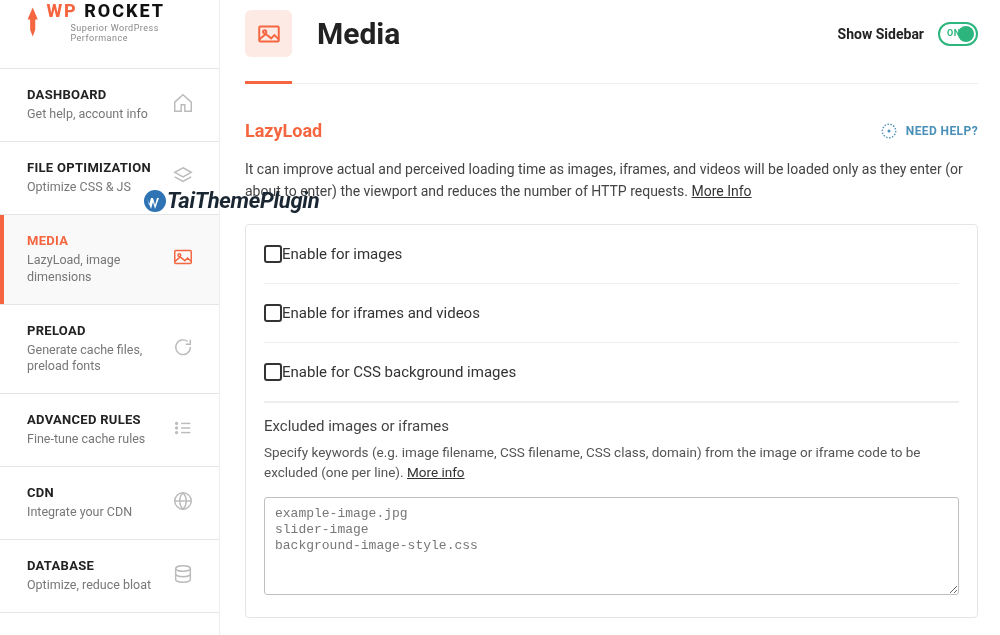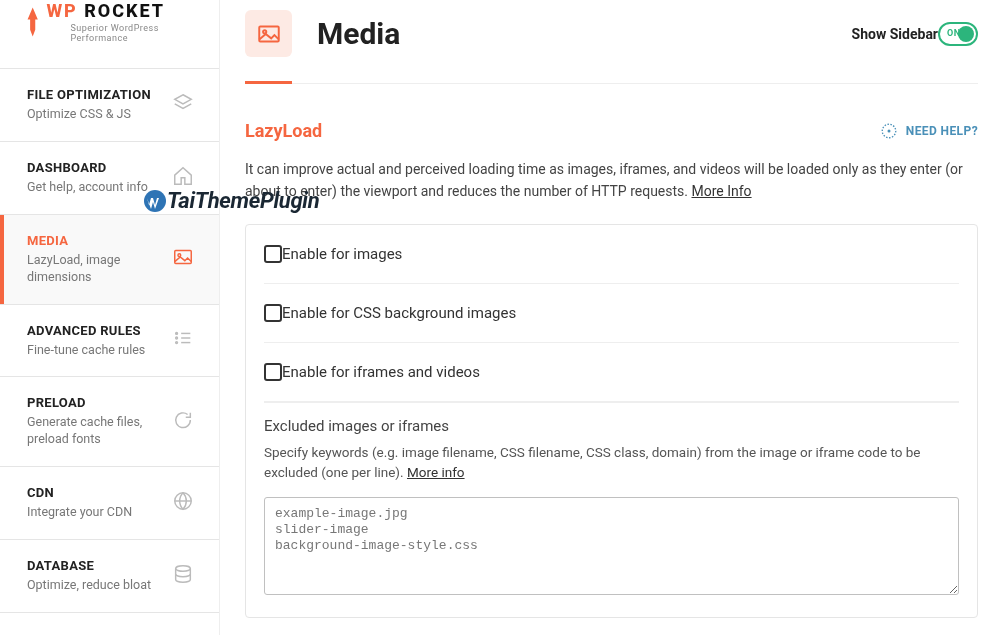--- a/index.html
+++ b/index.html
@@ -114,20 +114,21 @@
       color: #F56640;
     }
     .page-title {
       font-size: 30px;
       font-weight: 700;
       color: #222;
     }
     .header-right {
       display: flex;
       align-items: center;
+      gap: 14px;
       padding-bottom: 26px;
     }
     .show-sidebar-label {
       font-size: 14px;
       font-weight: 700;
       color: #222;
     }
     .toggle {
       width: 40px; height: 24px;
       border: 2px solid #2CB57C;
@@ -268,83 +269,83 @@
           <span class="logo-wp">WP</span>
           <span>ROCKET</span>
         </div>
         <div class="tagline">Superior WordPress Performance</div>
       </div>
     </div>
   </div>
 
   <div class="nav-item">
     <div>
+      <div class="nav-title">DASHBOARD</div>
+      <div class="nav-desc">Get help, account info</div>
+    </div>
+    <span class="nav-icon">
+      <svg width="22" height="22" viewBox="0 0 24 24" fill="none" stroke="currentColor" stroke-width="1.6">
+          <path d="M3 11 L12 3 L21 11 V21 H14 V14 H10 V21 H3 Z"></path>
+        </svg>
+    </span>
+  </div>
+
+  <div class="nav-item">
+    <div>
       <div class="nav-title">FILE OPTIMIZATION</div>
       <div class="nav-desc">Optimize CSS &amp; JS</div>
     </div>
     <span class="nav-icon">
       <svg width="22" height="22" viewBox="0 0 24 24" fill="none" stroke="currentColor" stroke-width="1.6">
           <path d="M12 3 L21 8 L12 13 L3 8 Z"></path>
           <path d="M3 13 L12 18 L21 13"></path>
-        </svg>
-    </span>
-  </div>
-
-  <div class="nav-item">
-    <div>
-      <div class="nav-title">DASHBOARD</div>
-      <div class="nav-desc">Get help, account info</div>
-    </div>
-    <span class="nav-icon">
-      <svg width="22" height="22" viewBox="0 0 24 24" fill="none" stroke="currentColor" stroke-width="1.6">
-          <path d="M3 11 L12 3 L21 11 V21 H14 V14 H10 V21 H3 Z"></path>
         </svg>
     </span>
   </div>
 
   <div class="nav-item active">
     <div>
       <div class="nav-title">MEDIA</div>
       <div class="nav-desc">LazyLoad, image dimensions</div>
     </div>
     <span class="nav-icon">
       <svg width="22" height="22" viewBox="0 0 24 24" fill="none" stroke="currentColor" stroke-width="1.6">
           <rect x="3" y="5" width="18" height="14" rx="1"></rect>
           <circle cx="8" cy="10" r="1.5"></circle>
           <path d="M3 17 L9 12 L14 16 L17 13 L21 17"></path>
+        </svg>
+    </span>
+  </div>
+
+  <div class="nav-item">
+    <div>
+      <div class="nav-title">PRELOAD</div>
+      <div class="nav-desc">Generate cache files, preload fonts</div>
+    </div>
+    <span class="nav-icon">
+      <svg width="22" height="22" viewBox="0 0 24 24" fill="none" stroke="currentColor" stroke-width="1.6">
+          <path d="M20 12 A8 8 0 1 1 17 6"></path>
+          <path d="M20 4 L20 9 L15 9"></path>
         </svg>
     </span>
   </div>
 
   <div class="nav-item">
     <div>
       <div class="nav-title">ADVANCED RULES</div>
       <div class="nav-desc">Fine-tune cache rules</div>
     </div>
     <span class="nav-icon">
       <svg width="22" height="22" viewBox="0 0 24 24" fill="none" stroke="currentColor" stroke-width="1.6">
           <circle cx="5" cy="7" r="1"></circle>
           <line x1="10" y1="7" x2="20" y2="7"></line>
           <circle cx="5" cy="12" r="1"></circle>
           <line x1="10" y1="12" x2="20" y2="12"></line>
           <circle cx="5" cy="17" r="1"></circle>
           <line x1="10" y1="17" x2="20" y2="17"></line>
-        </svg>
-    </span>
-  </div>
-
-  <div class="nav-item">
-    <div>
-      <div class="nav-title">PRELOAD</div>
-      <div class="nav-desc">Generate cache files, preload fonts</div>
-    </div>
-    <span class="nav-icon">
-      <svg width="22" height="22" viewBox="0 0 24 24" fill="none" stroke="currentColor" stroke-width="1.6">
-          <path d="M20 12 A8 8 0 1 1 17 6"></path>
-          <path d="M20 4 L20 9 L15 9"></path>
         </svg>
     </span>
   </div>
 
   <div class="nav-item">
     <div>
       <div class="nav-title">CDN</div>
       <div class="nav-desc">Integrate your CDN</div>
     </div>
     <span class="nav-icon">
@@ -407,25 +408,25 @@
     <span>It can improve actual and perceived loading time as images, iframes, and videos will be loaded only as they enter (or about to enter) the viewport and reduces the number of HTTP requests. </span><a class="more-info">More Info</a>
   </p>
 
   <div class="settings-box">
     <div class="checkbox-row">
       <div class="checkbox"></div>
       <label class="checkbox-label">Enable for images</label>
     </div>
     <div class="checkbox-row">
       <div class="checkbox"></div>
-      <label class="checkbox-label">Enable for CSS background images</label>
+      <label class="checkbox-label">Enable for iframes and videos</label>
     </div>
     <div class="checkbox-row">
       <div class="checkbox"></div>
-      <label class="checkbox-label">Enable for iframes and videos</label>
+      <label class="checkbox-label">Enable for CSS background images</label>
     </div>
 
     <div class="excluded-section">
       <div class="excluded-title">Excluded images or iframes</div>
       <p class="excluded-desc">
         <span>Specify keywords (e.g. image filename, CSS filename, CSS class, domain) from the image or iframe code to be excluded (one per line). </span><a class="more-info">More info</a>
       </p>
       <textarea class="excluded-textarea" placeholder="example-image.jpg
 slider-image
 background-image-style.css" style=""></textarea>

